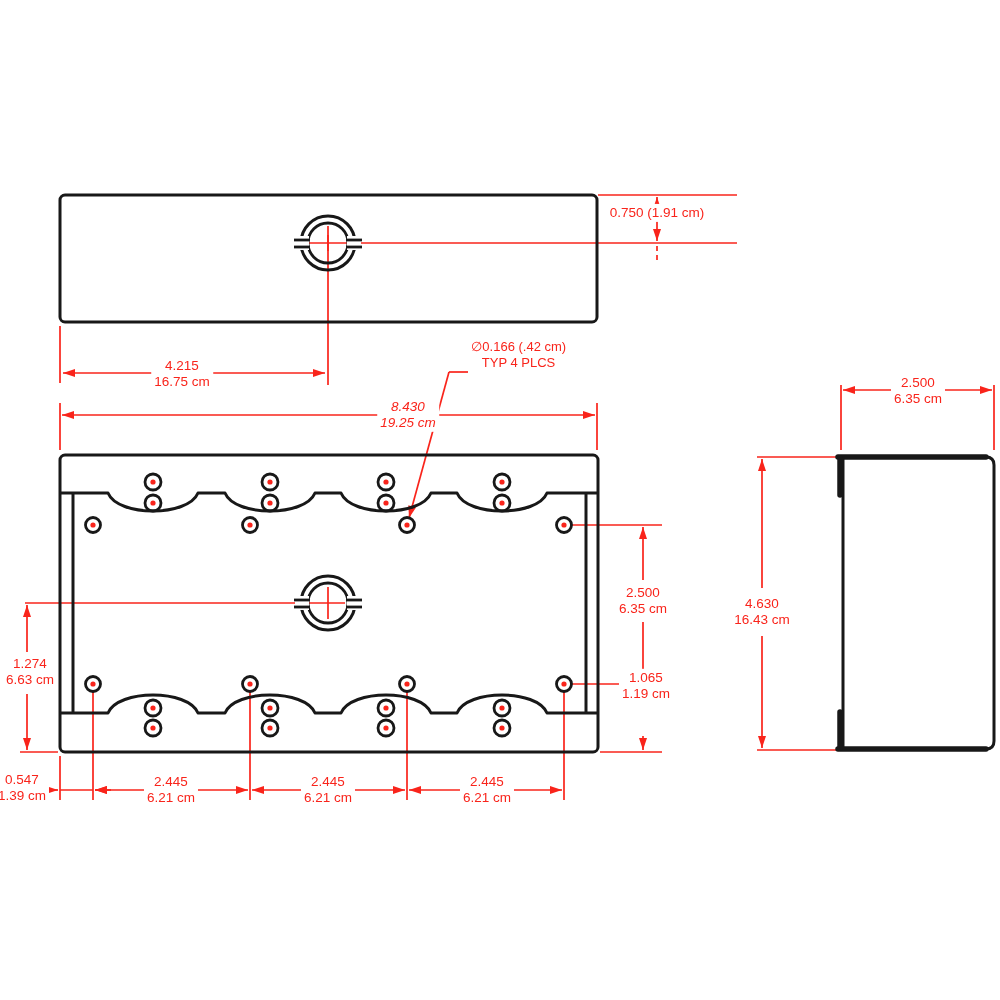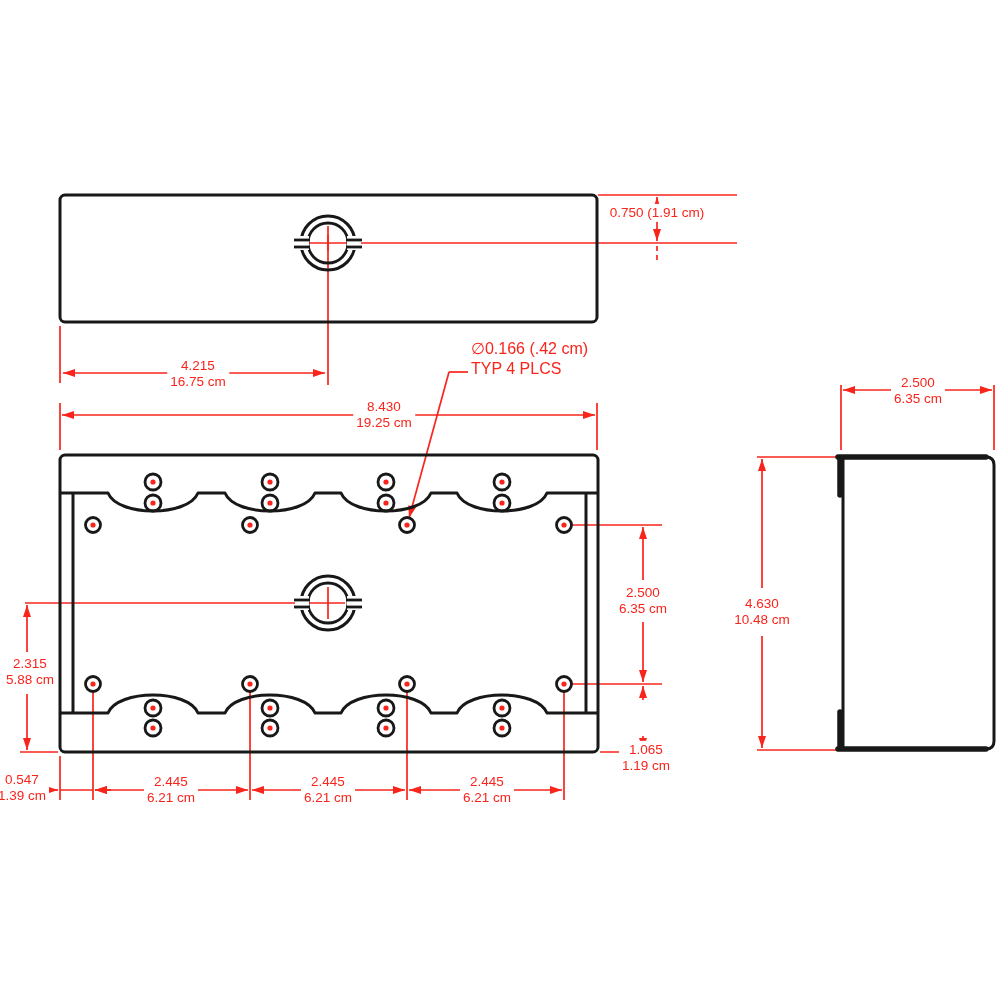--- a/index.html
+++ b/index.html
@@ -21,21 +21,21 @@
   .rd{fill:var(--dim);}
   .dot{fill:var(--dim);stroke:none;}
   .lbl{
     position:absolute;transform:translate(-50%,-50%);
     background:var(--bg);color:var(--dim);
     font-size:13.5px;line-height:1.2;text-align:center;
     padding:1px 3px;white-space:nowrap;z-index:3;
   }
   .lbl-note{
     position:absolute;background:var(--bg);color:var(--dim);
-    font-size:16px;line-height:1.25;text-align:left;
+    font-size:13px;line-height:1.25;text-align:center;
     padding:1px 3px;white-space:nowrap;z-index:3;
   }
 </style>
 </head>
 <body>
 
 <div id="stage">
 
 <svg width="1000" height="1000" viewBox="0 0 1000 1000">
   <defs>
@@ -255,48 +255,48 @@
     <path class="kt" d="M840,458 V495"></path>
     <path class="kt" d="M838,749 H986"></path>
     <path class="kt" d="M840,712 V748"></path>
   </g>
 </svg>
 
 <div class="lbl" style="left:657px;top:213px;">
   <div>0.750 (1.91 cm)</div>
 </div>
 
-<div class="lbl" style="left:198px;top:374px;">
+<div class="lbl" style="left:182px;top:374px;">
   <div>4.215</div>
   <div>16.75 cm</div>
 </div>
 
-<div class="lbl" style="left:384px;top:415px;">
+<div class="lbl" style="left:408px;top:415px;font-style:italic;">
   <div>8.430</div>
   <div>19.25 cm</div>
 </div>
 
 <div class="lbl-note" style="left:468px;top:338px;">
   <div>∅0.166 (.42 cm)</div>
   <div>TYP 4 PLCS</div>
 </div>
 
 <div class="lbl" style="left:643px;top:601px;">
   <div>2.500</div>
   <div>6.35 cm</div>
 </div>
 
-<div class="lbl" style="left:646px;top:758px;">
+<div class="lbl" style="left:646px;top:686px;">
   <div>1.065</div>
   <div>1.19 cm</div>
 </div>
 
 <div class="lbl" style="left:30px;top:672px;">
-  <div>2.315</div>
-  <div>5.88 cm</div>
+  <div>1.274</div>
+  <div>6.63 cm</div>
 </div>
 
 <div class="lbl" style="left:22px;top:788px;">
   <div>0.547</div>
   <div>1.39 cm</div>
 </div>
 
 <div class="lbl" style="left:171px;top:790px;">
   <div>2.445</div>
   <div>6.21 cm</div>
@@ -312,16 +312,16 @@
   <div>6.21 cm</div>
 </div>
 
 <div class="lbl" style="left:918px;top:391px;">
   <div>2.500</div>
   <div>6.35 cm</div>
 </div>
 
 <div class="lbl" style="left:762px;top:612px;text-align:center;">
   <div>4.630</div>
-  <div>10.48 cm</div>
+  <div>16.43 cm</div>
 </div>
 
 </div>
 
 </body></html>

